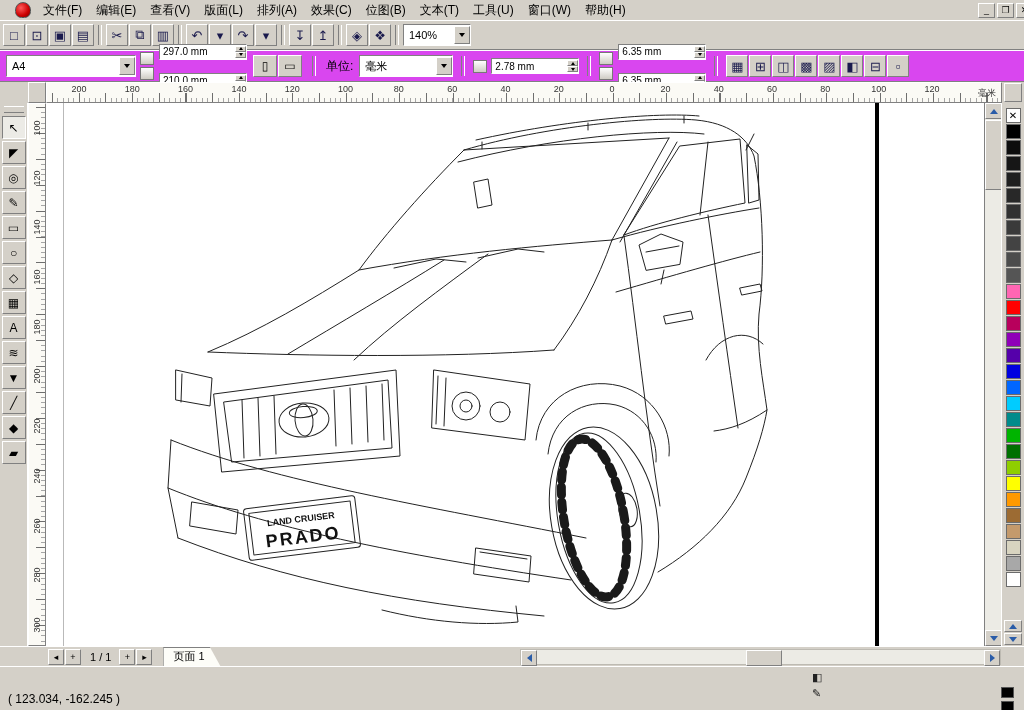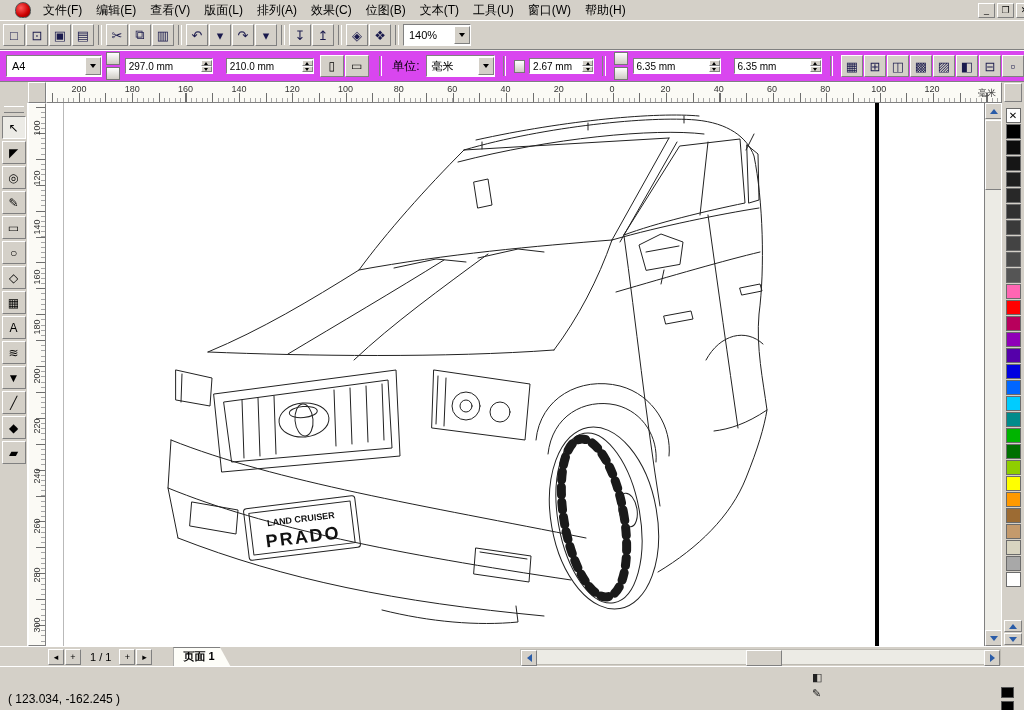--- a/index.html
+++ b/index.html
@@ -33,21 +33,21 @@
   .combo-val{padding:0 5px;font-size:11px;flex:1;white-space:nowrap;}
   .combo-btn{width:16px;height:18px;background:#d4d0c8;border:1px solid;
     border-color:#fff #808080 #808080 #fff;display:flex;align-items:center;justify-content:center;box-sizing:border-box;}
   .arr-down{width:0;height:0;border-left:3px solid transparent;border-right:3px solid transparent;border-top:4px solid #000;}
   #zoomcombo{width:66px;}
 
   
   #propbar{left:0;top:50px;width:1024px;height:32px;display:flex;align-items:center;
     padding-left:6px;border-top:1px solid #fff;border-bottom:1px solid #808080;background:#d946ef;box-sizing:border-box;gap:4px;}
   #papercombo{width:128px;}
-  .spin-pair{display:flex;flex-direction:row;gap:13px;}
+  .spin-pair{display:flex;flex-direction:column;gap:13px;}
   .spin{display:flex;align-items:center;height:14px;background:#fff;
     border:1px solid;border-color:#808080 #fff #fff #808080;width:86px;}
   .spin-val{font-size:10px;padding:0 3px;flex:1;white-space:nowrap;}
   .spin-btns{display:flex;flex-direction:column;width:11px;}
   .spin-b{height:6px;background:#d4d0c8;border:1px solid;border-color:#fff #808080 #808080 #fff;
     display:flex;align-items:center;justify-content:center;box-sizing:border-box;}
   .arr-up-s{width:0;height:0;border-left:2px solid transparent;border-right:2px solid transparent;border-bottom:3px solid #000;}
   .arr-down-s{width:0;height:0;border-left:2px solid transparent;border-right:2px solid transparent;border-top:3px solid #000;}
   .mini-ics{display:flex;flex-direction:column;gap:2px;margin-right:1px;}
   .mini-ic{width:12px;height:11px;border:1px solid #777;background:linear-gradient(#fff,#cfccc4);}
@@ -119,23 +119,23 @@
   .pal-btns{position:absolute;bottom:1px;left:2px;display:flex;flex-direction:column;gap:1px;}
   .pal-b{width:18px;height:12px;background:#d4d0c8;border:1px solid;border-color:#fff #808080 #808080 #fff;
     display:flex;align-items:center;justify-content:center;padding:0;box-sizing:border-box;}
 
   
   #pagebar{left:0;top:646px;width:1024px;height:20px;background:#d4d0c8;border-top:1px solid #fff;box-sizing:border-box;
     display:flex;align-items:center;padding-left:48px;}
   .pgbtn{width:16px;height:16px;display:flex;align-items:center;justify-content:center;font-size:9px;
     background:#d4d0c8;border:1px solid;border-color:#fff #808080 #808080 #fff;padding:0;margin-right:1px;}
   #pageind{font-size:11px;margin:0 8px;white-space:nowrap;}
-  #pagetab{height:18px;margin-left:20px;padding:1px 16px 0 9px;font-size:11px;background:#fdfdf8;
+  #pagetab{height:18px;margin-left:10px;padding:1px 16px 0 9px;font-size:11px;background:#fdfdf8;
     border-left:1px solid #808080;border-top:1px solid #808080;
-    clip-path:polygon(0 0,calc(100% - 11px) 0,100% 100%,0 100%);font-weight:bold;}
+    clip-path:polygon(0 0,calc(100% - 11px) 0,100% 100%,0 100%);}
   #hscroll{position:absolute;left:520px;top:2px;height:16px;width:481px;background:#ecebe5;border:1px solid #bdbab2;box-sizing:border-box;}
   .hsb-btn{position:absolute;top:0;width:16px;height:16px;background:#d4d0c8;
     border:1px solid;border-color:#fff #808080 #808080 #fff;display:flex;align-items:center;justify-content:center;box-sizing:border-box;padding:0;}
   .hsb-left{left:0;} .hsb-right{right:0;}
   #hthumb{position:absolute;left:225px;top:0;width:36px;height:16px;background:#d4d0c8;
     border:1px solid;border-color:#fff #808080 #808080 #fff;box-sizing:border-box;}
 
   
   #statusbar{left:0;top:666px;width:1024px;height:44px;background:#d4d0c8;
     border-top:1px solid #fff;box-sizing:border-box;}
@@ -256,21 +256,21 @@
   <div class="combo" id="unitscombo">
     <span class="combo-val">毫米</span>
     <span class="combo-btn">
         <i class="arr-down"></i>
       </span>
   </div>
 
   <span class="sep"></span>
   <span class="mini-ic"></span>
   <div class="spin">
-    <span class="spin-val">2.67 mm</span>
+    <span class="spin-val">2.78 mm</span>
     <span class="spin-btns">
       <span class="spin-b">
           <i class="arr-up-s"></i>
         </span>
       <span class="spin-b">
           <i class="arr-down-s"></i>
         </span>
     </span>
   </div>
 

